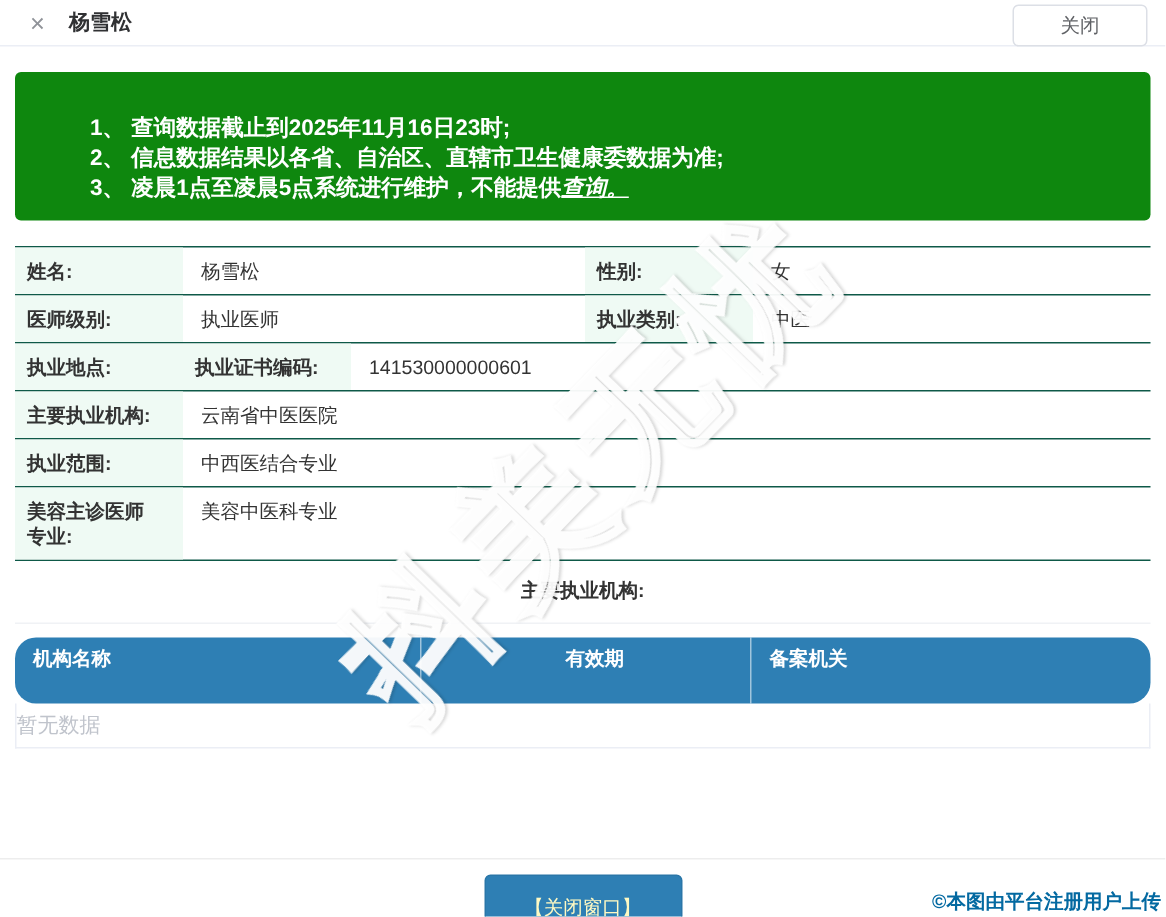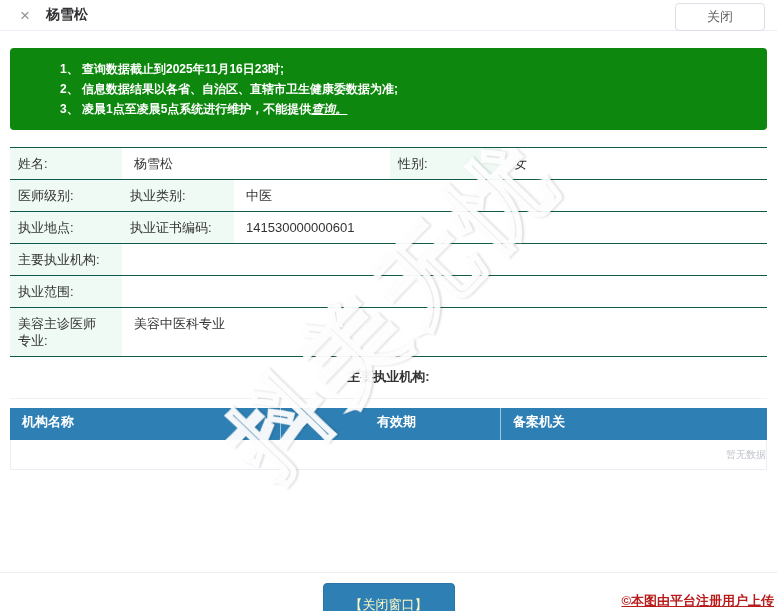--- a/index.html
+++ b/index.html
@@ -43,23 +43,23 @@
     font-size: 13px;
     color: #606266;
     cursor: pointer;
     font-family: inherit;
   }
   
   .notice {
     margin: 17px 10px 0 10px;
     background: #0e870e;
     border-radius: 4px;
-    padding: 11px 20px 11px 50px;
+    padding: 28px 20px 11px 50px;
     color: #fff;
-    font-size: 12px;
+    font-size: 15px;
     font-weight: bold;
     line-height: 20px;
   }
   .notice .u { text-decoration: underline; font-style: italic; }
   
   .profile {
     margin: 17px 10px 0 10px;
     border-top: 1px solid #0e5948;
     font-size: 13px;
   }
@@ -67,20 +67,21 @@
     display: flex;
     border-bottom: 1px solid #0e5948;
     align-items: stretch;
   }
   .p-label {
     width: 112px;
     flex: 0 0 112px;
     background: #effaf4;
     padding: 7px 18px 7px 8px;
     line-height: 17px;
+    font-weight: bold;
   }
   .p-value {
     padding: 7px 12px;
     line-height: 17px;
   }
   .p-value.fixed { width: 268px; flex: 0 0 268px; }
   .p-value.grow { flex: 1; }
   
   .section-title {
     text-align: center;
@@ -91,37 +92,38 @@
     border-bottom: 1px solid #f0f2f5;
   }
   
   .records {
     margin: 9px 10px 0 10px;
   }
   .records-head {
     display: flex;
     background: #2e7fb4;
     color: #fff;
-    height: 32px;
+    height: 44px;
     line-height: 28px;
     font-size: 13px;
     font-weight: bold;
+    border-radius: 14px;
   }
   .records-head .th { padding-left: 12px; }
   .th-1 { width: 270px; }
   .th-2 { width: 220px; border-left: 1px solid rgba(255,255,255,.55); text-align: center; }
   .th-3 { flex: 1; border-left: 1px solid rgba(255,255,255,.55); }
   .records-empty {
     border: 1px solid #ebeef5;
     border-top: none;
     height: 30px;
     line-height: 29px;
-    text-align: right;
+    text-align: left;
     color: #c0c4cc;
-    font-size: 10px;
+    font-size: 14px;
   }
   
   .footer-divider {
     position: absolute;
     left: 0; right: 0;
     top: 572px;
     border-top: 1px solid #ededed;
   }
   .footer-close-btn {
     position: absolute;
@@ -136,24 +138,23 @@
     padding: 12px 26px;
     cursor: pointer;
     font-family: inherit;
   }
   .copyright {
     position: absolute;
     right: 3px;
     bottom: 1px;
     font-size: 13px;
     font-weight: bold;
-    color: #b91c1c;
+    color: #0369a1;
     text-shadow: -1px -1px 0 #fff, 1px -1px 0 #fff, -1px 1px 0 #fff, 1px 1px 0 #fff;
     white-space: nowrap;
-    text-decoration: underline;
   }
   
   .watermark {
     position: absolute;
     left: 135px;
     top: 245px;
     width: 520px;
     text-align: center;
     transform: rotate(-46deg);
     font-size: 95px;
@@ -184,33 +185,36 @@
 
 <div class="profile">
   <div class="p-row">
     <div class="p-label">姓名:</div>
     <div class="p-value fixed">杨雪松</div>
     <div class="p-label">性别:</div>
     <div class="p-value grow">女</div>
   </div>
   <div class="p-row">
     <div class="p-label">医师级别:</div>
+    <div class="p-value fixed">执业医师</div>
     <div class="p-label">执业类别:</div>
     <div class="p-value grow">中医</div>
   </div>
   <div class="p-row">
     <div class="p-label">执业地点:</div>
     <div class="p-label">执业证书编码:</div>
     <div class="p-value grow">141530000000601</div>
   </div>
   <div class="p-row">
     <div class="p-label">主要执业机构:</div>
+    <div class="p-value grow">云南省中医医院</div>
   </div>
   <div class="p-row">
     <div class="p-label">执业范围:</div>
+    <div class="p-value grow">中西医结合专业</div>
   </div>
   <div class="p-row">
     <div class="p-label">美容主诊医师专业:</div>
     <div class="p-value grow">美容中医科专业</div>
   </div>
 </div>
 
 <div class="section-title">主要执业机构:</div>
 
 <div class="records">

